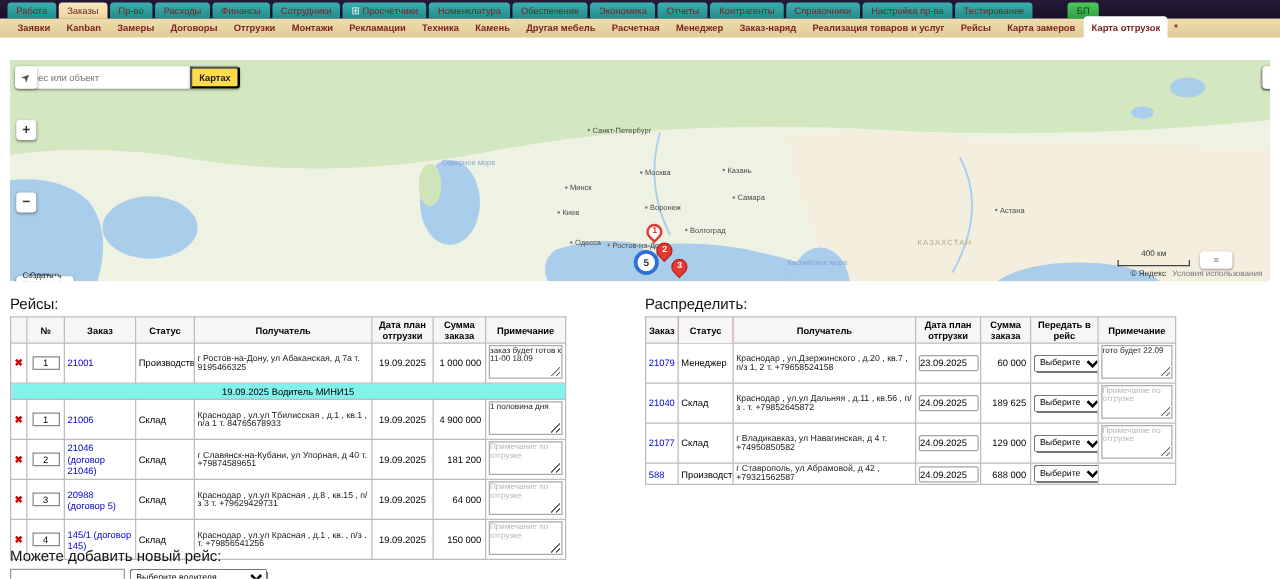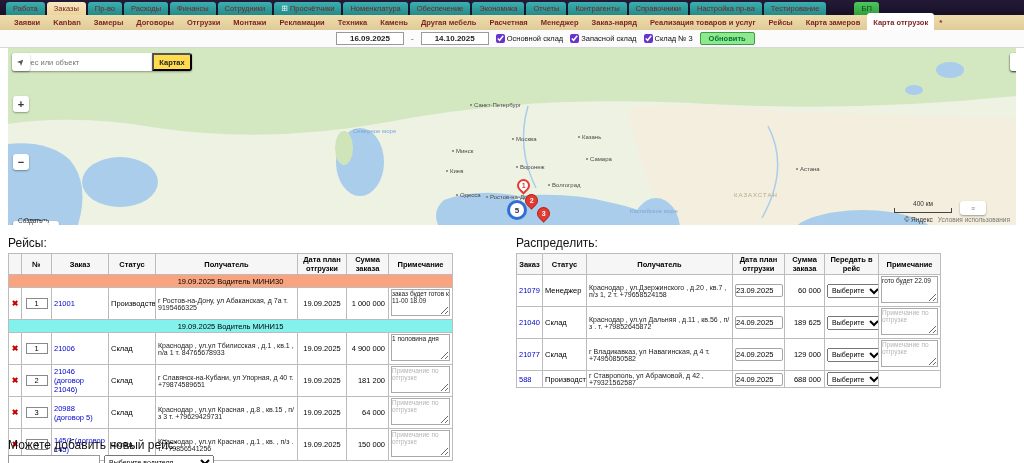--- a/index.html
+++ b/index.html
@@ -165,38 +165,20 @@
     <span class="subtab">Расчетная</span>
     <span class="subtab">Менеджер</span>
     <span class="subtab">Заказ-наряд</span>
     <span class="subtab">Реализация товаров и услуг</span>
     <span class="subtab">Рейсы</span>
     <span class="subtab">Карта замеров</span>
     <span class="subtab active">Карта отгрузок</span>
     <span class="subtab star">*</span>
   </div>
 
-  <div class="filterbar">
-    <input class="date-input" value="16.09.2025" style="">
-    <span class="date-sep">-</span>
-    <input class="date-input" value="14.10.2025" style="">
-    <label class="wh">
-        <input type="checkbox" checked="" style="">
-        <span>Основной склад</span>
-      </label>
-    <label class="wh">
-        <input type="checkbox" checked="" style="">
-        <span>Запасной склад</span>
-      </label>
-    <label class="wh">
-        <input type="checkbox" checked="" style="">
-        <span>Склад № 3</span>
-      </label>
-    <button class="refresh-btn">Обновить</button>
-  </div>
 
   <div class="map">
     <svg width="1008" height="177" viewBox="0 0 1008 177">
       <rect width="1008" height="177" fill="#eef2e3"></rect>
       <path d="M0,0 H1008 V48 Q850,64 700,56 Q520,46 380,74 Q260,96 150,80 Q70,66 0,76 Z" fill="#d3e8c0"></path>
       <path d="M620,60 Q700,52 780,64 L1008,70 V177 H660 Q630,120 620,60 Z" fill="#f3eedd"></path>
       <path d="M0,96 Q40,92 62,112 Q82,136 70,177 H0 Z" fill="#a9cdea"></path>
       <ellipse cx="112" cy="134" rx="38" ry="25" fill="#a9cdea"></ellipse>
       <ellipse cx="352" cy="114" rx="24" ry="34" fill="#a9cdea"></ellipse>
       <ellipse cx="336" cy="100" rx="9" ry="17" fill="#cfe4b8"></ellipse>
@@ -298,23 +280,20 @@
         <th></th>
         <th>№</th>
         <th>Заказ</th>
         <th>Статус</th>
         <th>Получатель</th>
         <th>Дата план отгрузки</th>
         <th>Сумма заказа</th>
         <th>Примечание</th>
       </tr>
       <tr>
-            <td class="group g1" colspan="8">19.09.2025 Водитель МИНИ30</td>
-          </tr>
-      <tr>
         <td class="del">✖</td>
         <td class="num-cell"><input value="1" style=""></td>
         <td><a class="order-link">21001</a></td>
         <td>Производство</td>
         <td class="rec">г Ростов-на-Дону, ул Абаканская, д 7а т. 9195466325</td>
         <td class="datec">19.09.2025</td>
         <td class="sumc">1 000 000</td>
         <td><textarea class="note-ta" placeholder="Примечание по отгрузке" style="">заказ будет готов к 11-00 18.09</textarea></td>
       </tr>
       <tr>

